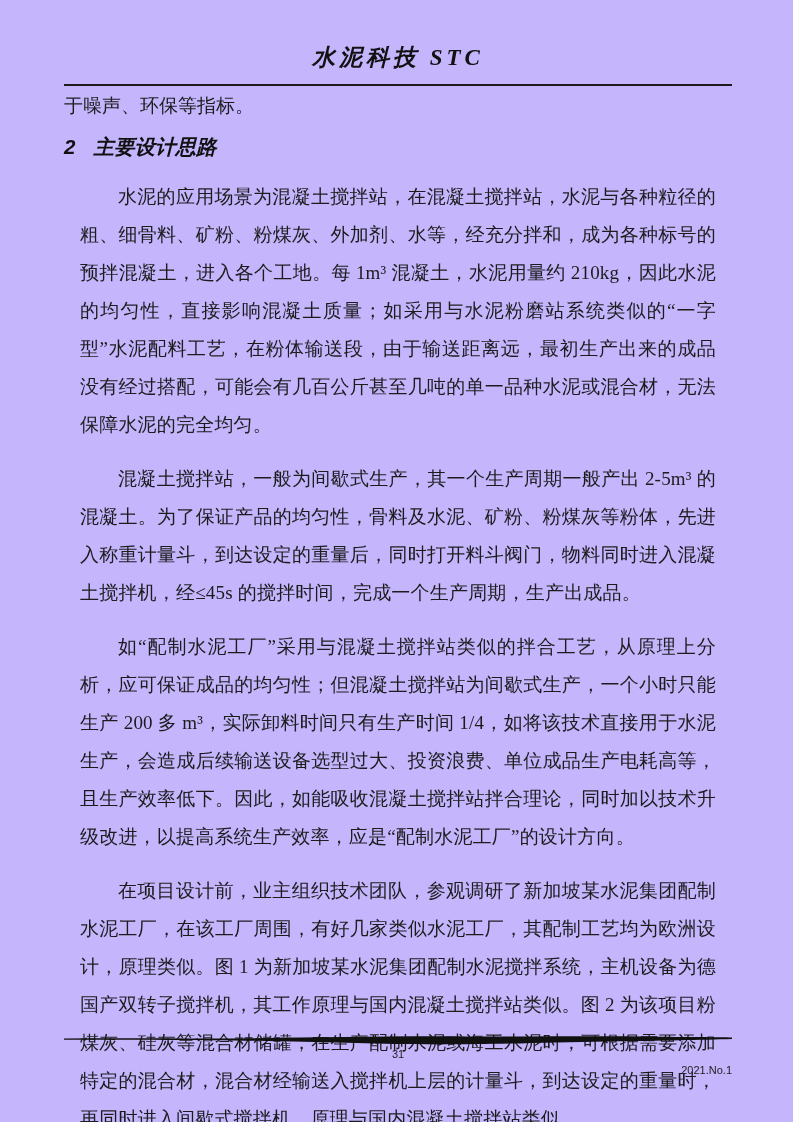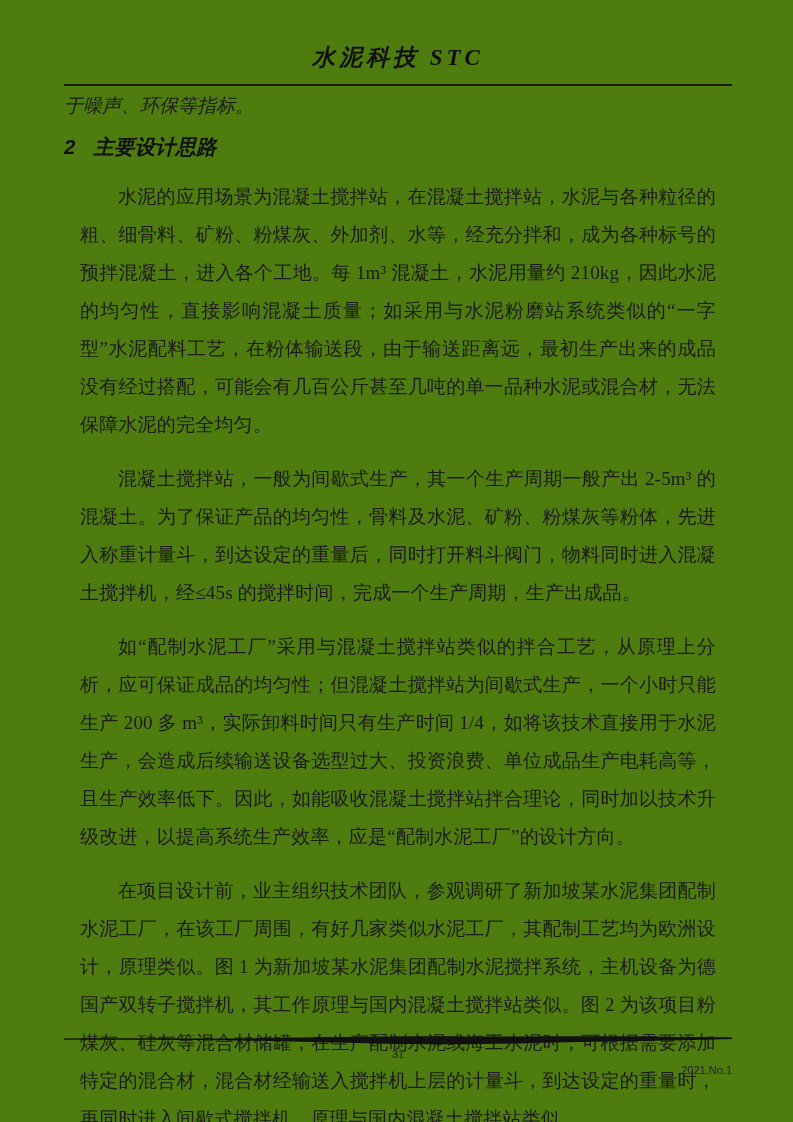--- a/index.html
+++ b/index.html
@@ -4,21 +4,21 @@
 <style>
   html, body {
     margin: 0;
     padding: 0;
     background: #ffffff;
   }
   .page {
     position: relative;
     width: 793px;
     height: 1122px;
-    background: #4d7c0f;
+    background: #c4b5fd;
     box-sizing: border-box;
     overflow: hidden;
     font-family: "Liberation Serif", "DejaVu Serif", serif;
     color: #1c1c1c;
   }
   .content {
     position: absolute;
     left: 64px;
     right: 61px;
     top: 0;
@@ -37,21 +37,20 @@
   .header-rule {
     border: none;
     border-top: 2px solid #1a1a1a;
     margin: 11px 0 0 0;
   }
   .lead-text {
     font-size: 19px;
     line-height: 32px;
     margin: 4px 0 0 0;
     text-align: justify;
-    font-style: italic;
   }
   h2.section-heading {
     font-family: "Liberation Sans", "DejaVu Sans", sans-serif;
     font-size: 20.5px;
     font-weight: bold;
     color: #111;
     margin: 10px 0 8px 0;
     line-height: 30px;
     font-style: italic;
   }

